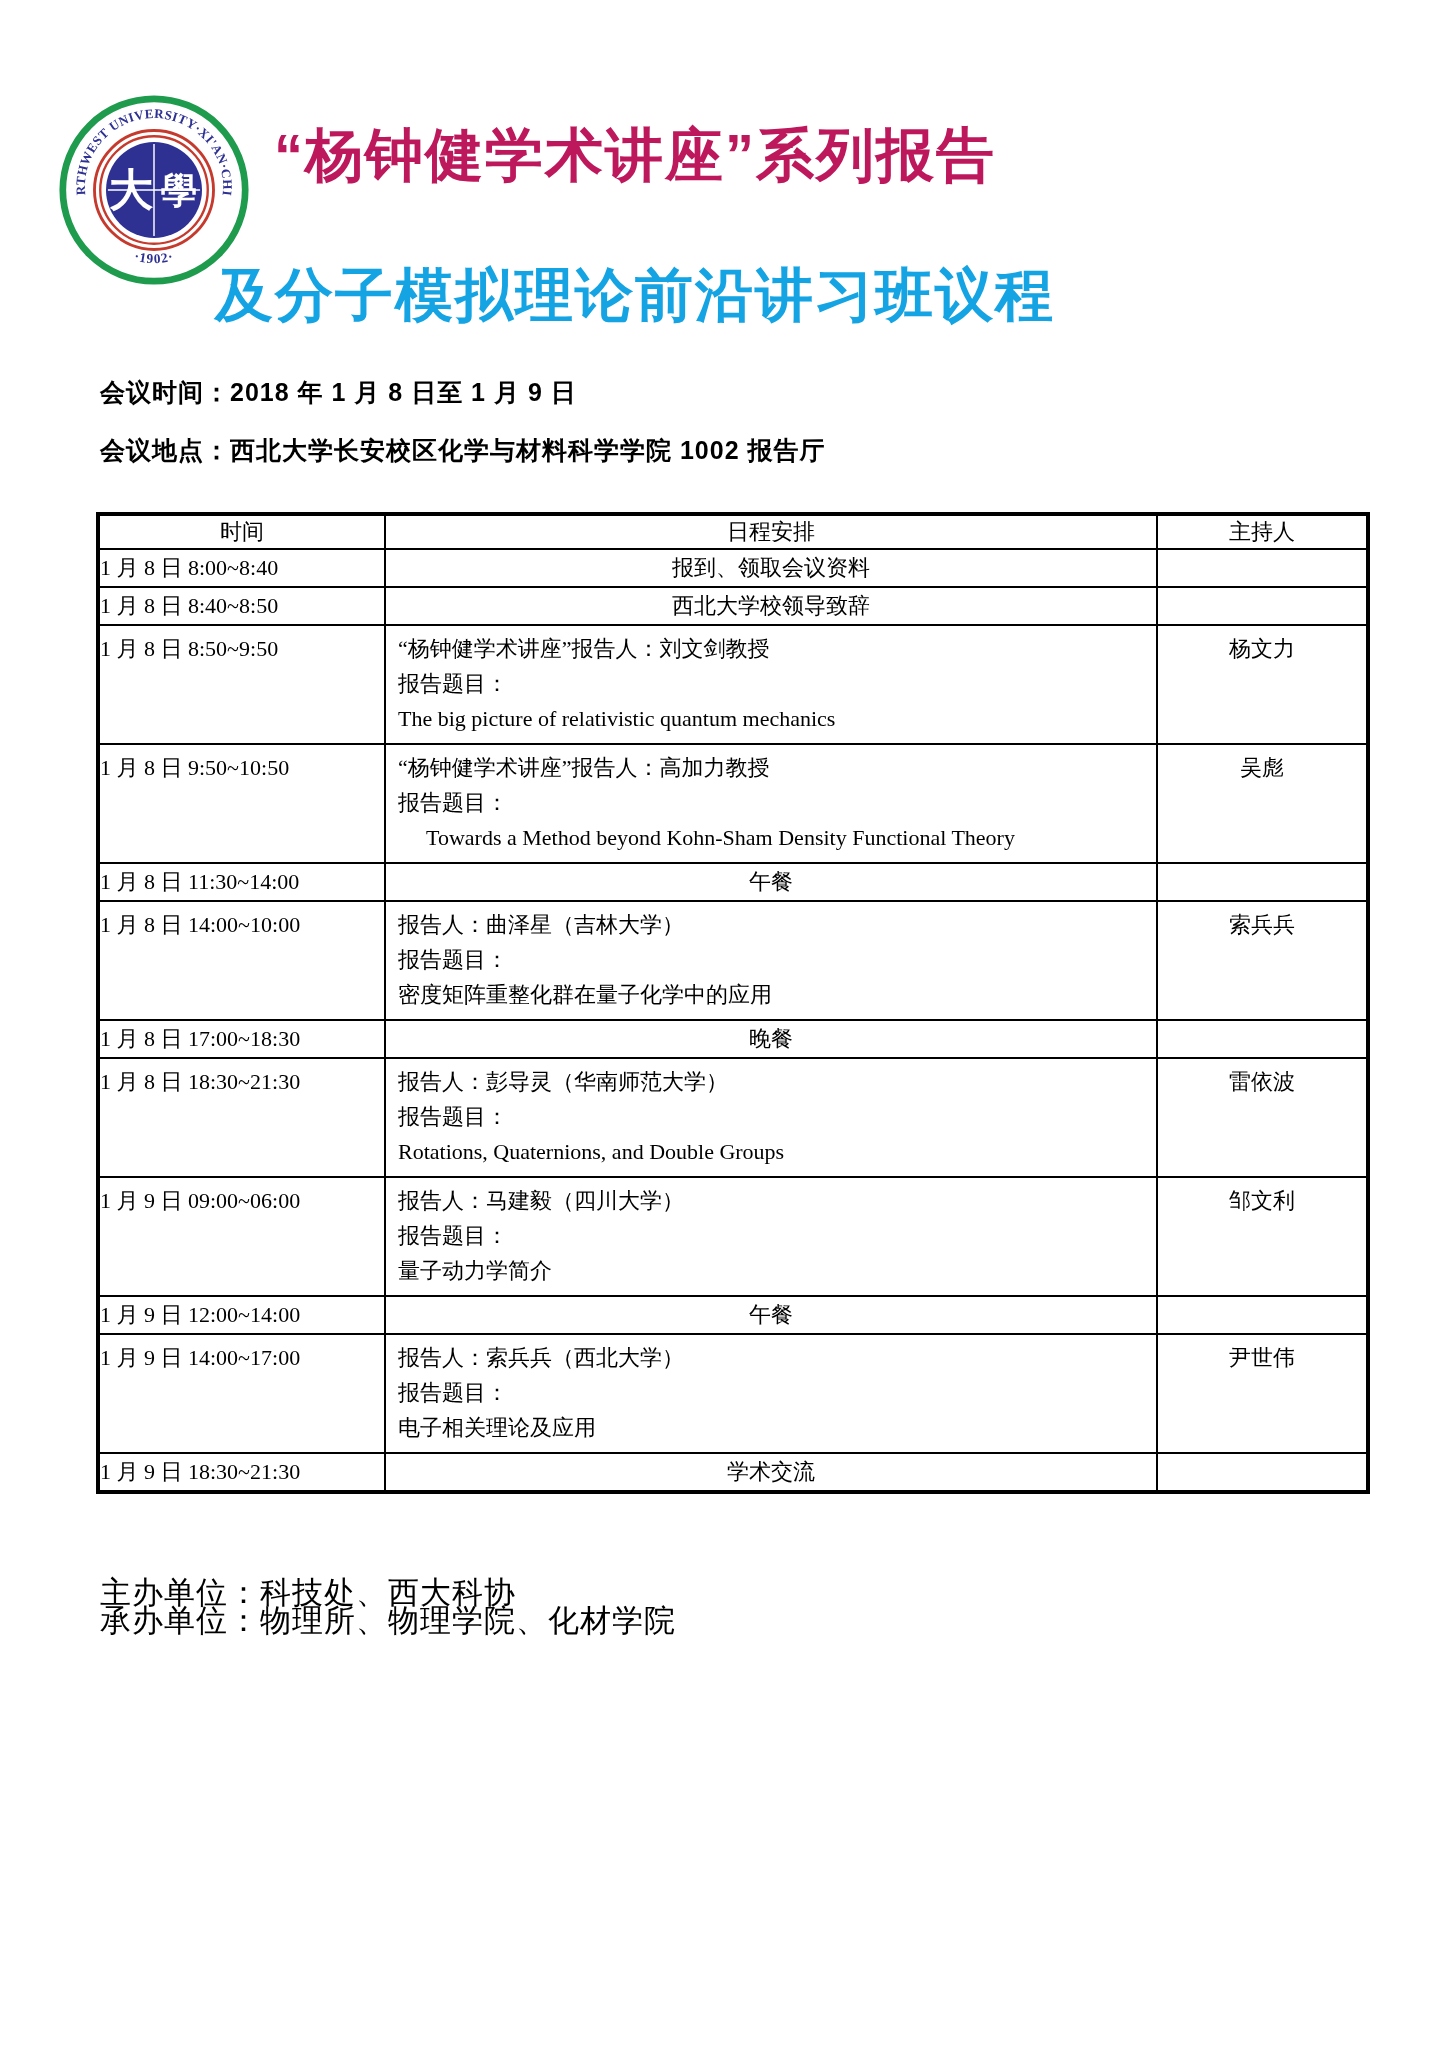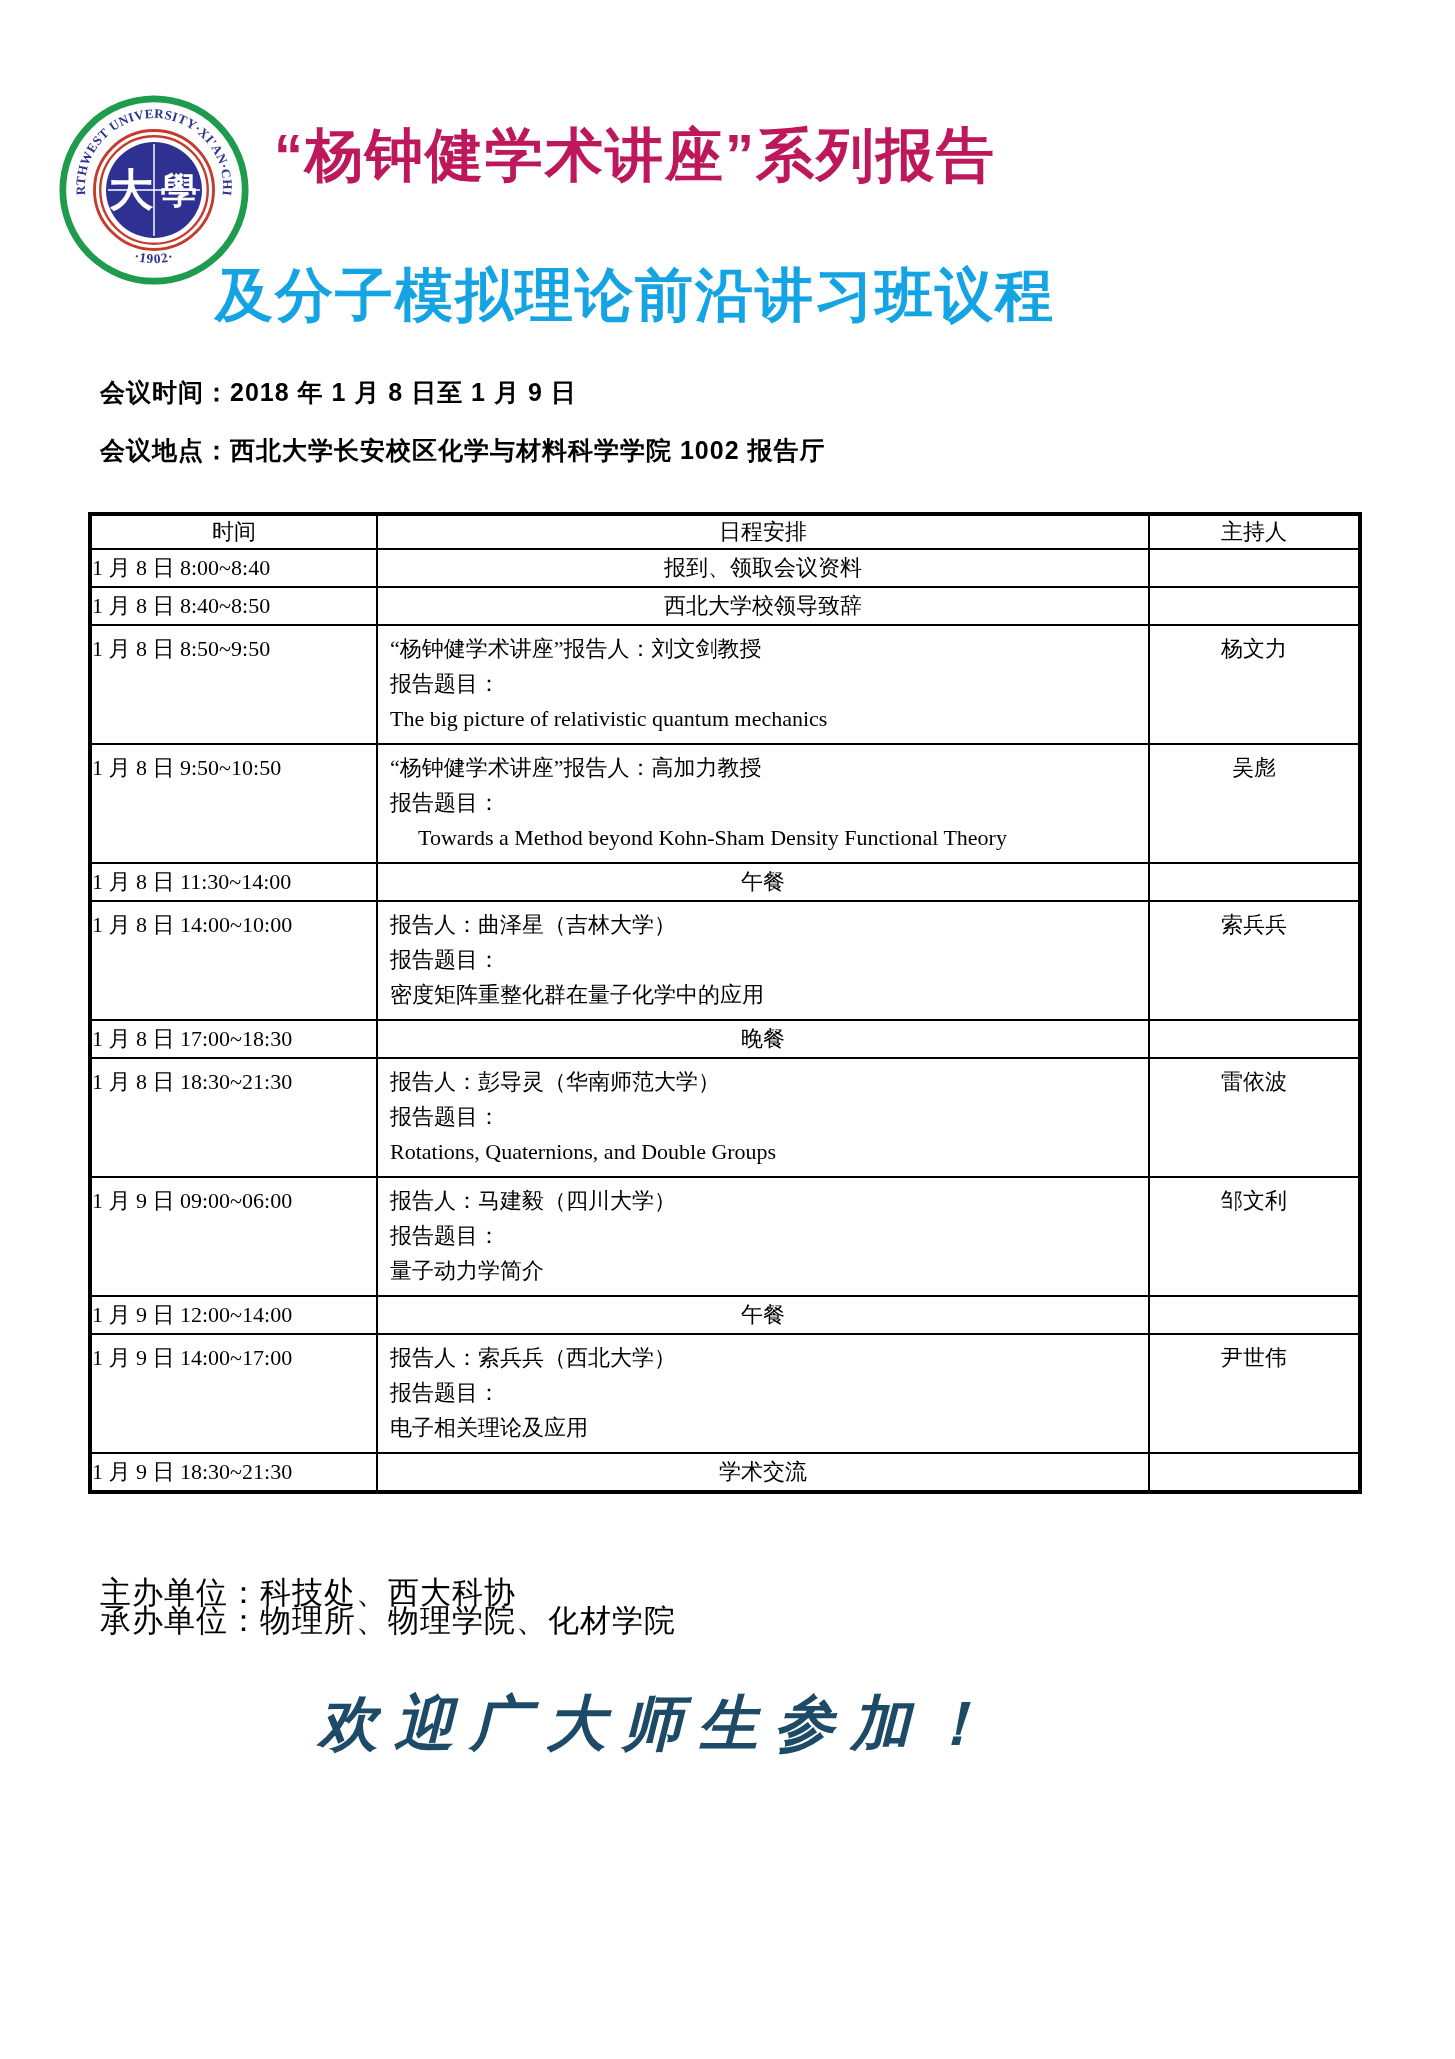--- a/index.html
+++ b/index.html
@@ -31,21 +31,21 @@
     font-family:"Liberation Sans","DejaVu Sans",sans-serif;
     font-weight:bold;
     font-size:25px;
     color:#000;
     letter-spacing:1px;
   }
   .m1{top:376px;}
   .m2{top:434px;}
   
   table.agenda{
-    position:absolute;left:88px;top:512px;
+    position:absolute;left:96px;top:512px;
     width:1262px;
     border-collapse:collapse;
     border:4px solid #000;
     font-size:22px;
     table-layout:fixed;
   }
   table.agenda td{
     border:2.5px solid #000;
     padding:0;
     vertical-align:middle;
@@ -222,15 +222,14 @@
     </tbody>
   </table>
 
   <div class="org o1">
     <span>主办单位：</span><span>科技处、西大科协</span>
   </div>
   <div class="org o2">
     <span>承办单位：</span><span>物理所、物理学院、化材学院</span>
   </div>
 
-  <div class="welcome" style="color:#1d4a66">欢迎广大师生参加！</div>
 
 </div>
 
 </body></html>

